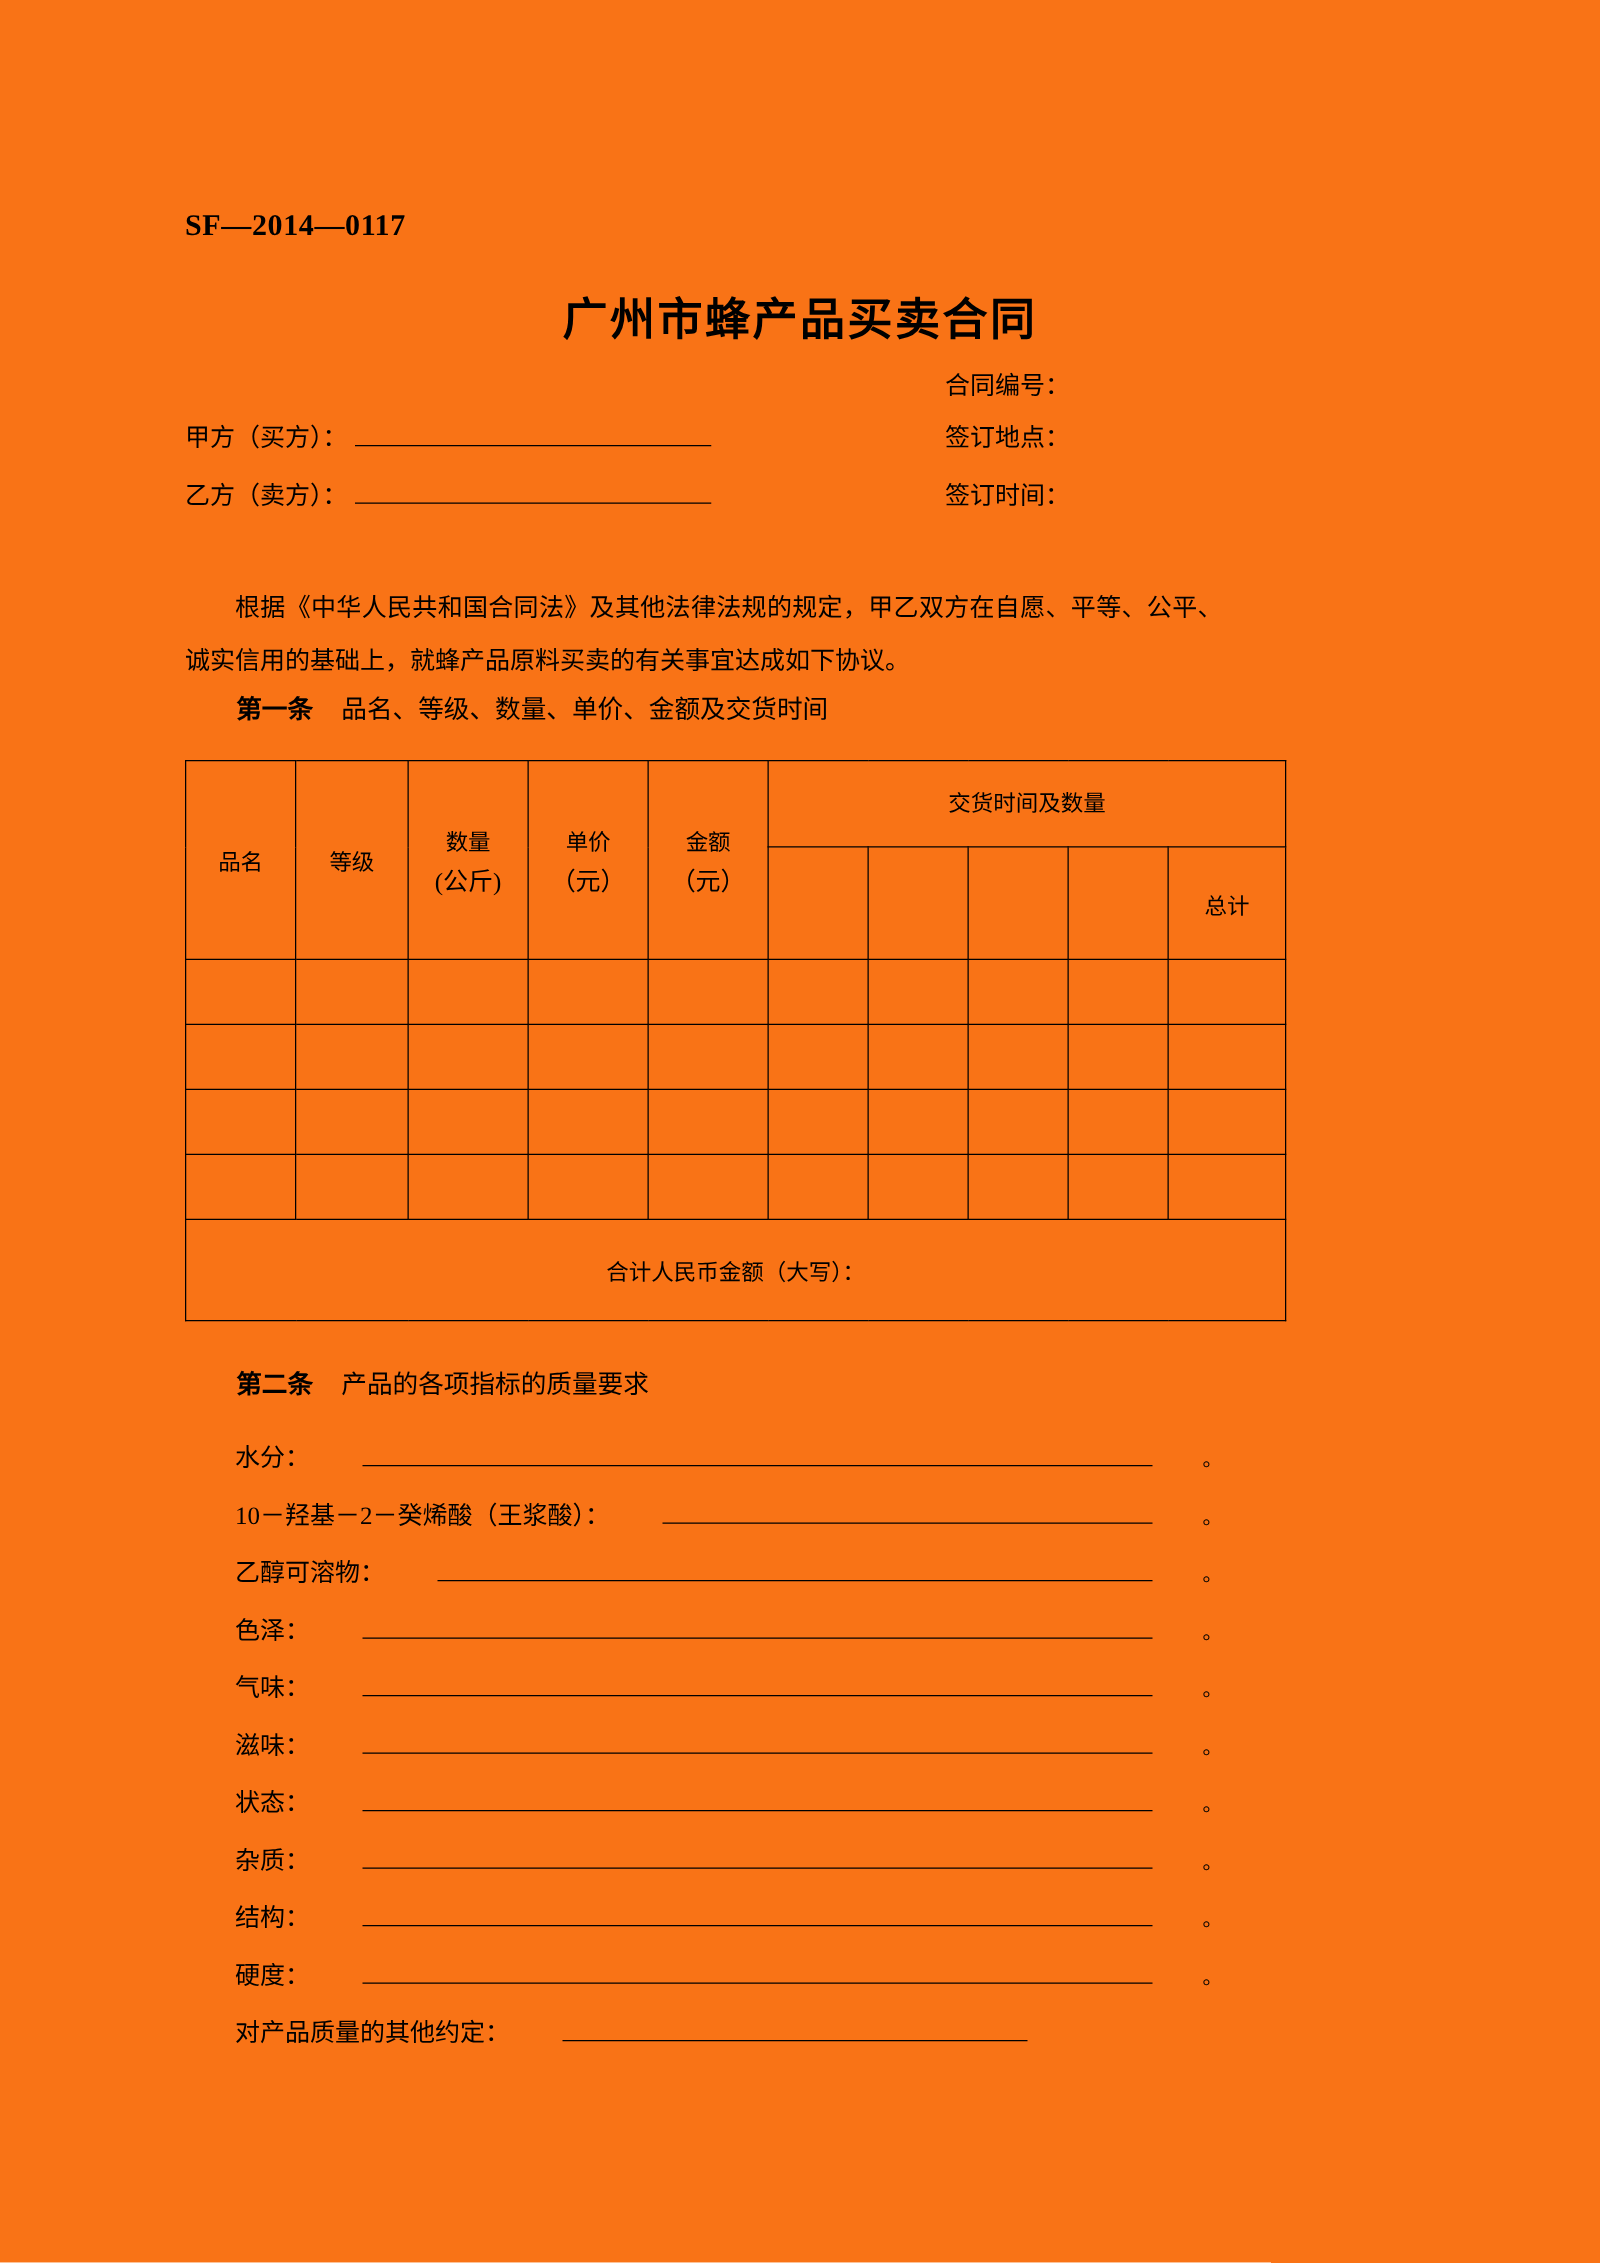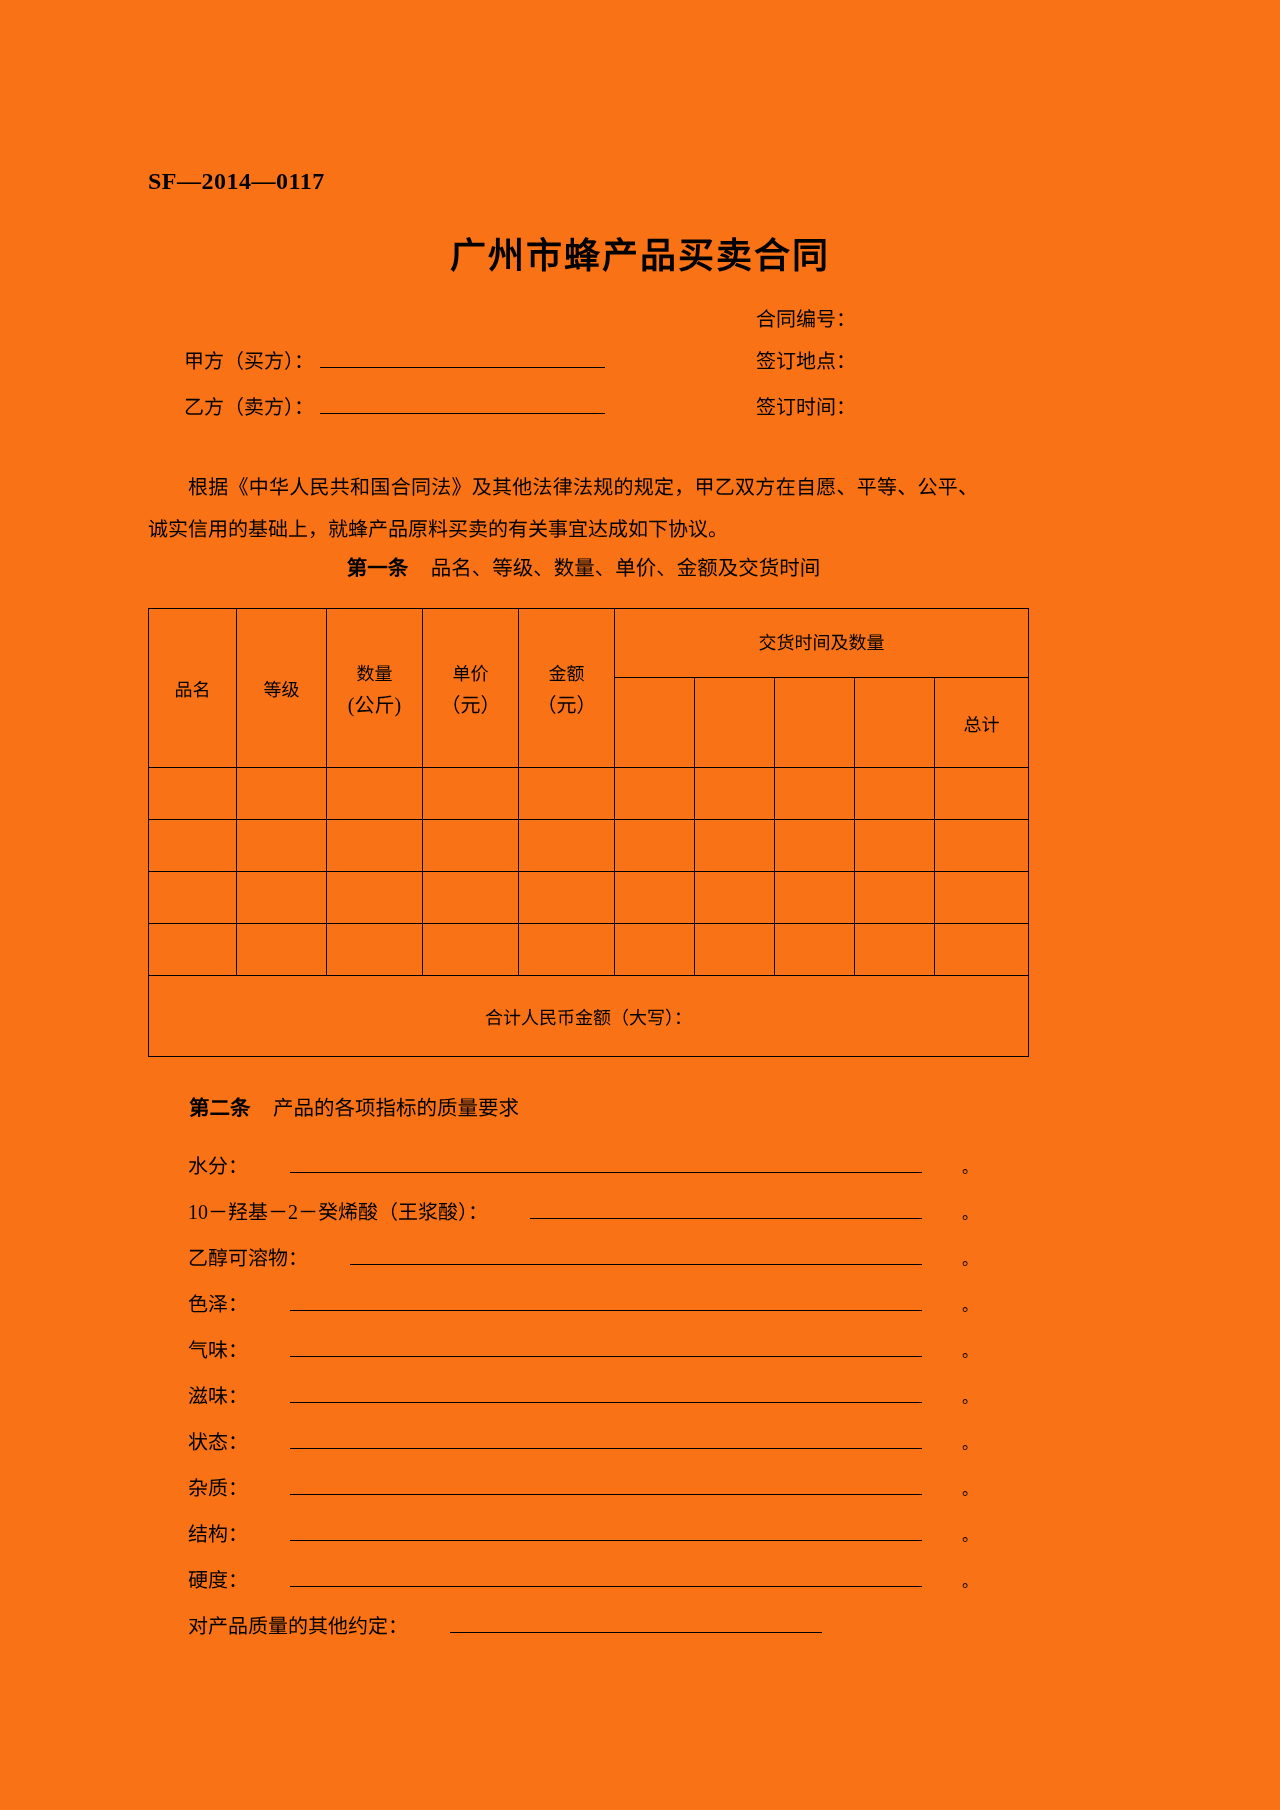--- a/index.html
+++ b/index.html
@@ -44,37 +44,36 @@
     font-family: Liberation Mono, monospace;
     font-weight: bold;
     font-size: 36px;
     letter-spacing: 2px;
   }
 
   
   .party-block {
     position: absolute;
     left: 148px;
-    top: 296px;
+    top: 286px;
     width: 820px;
   }
   .party-row {
     position: relative;
     height: 46px;
     font-size: 20px;
     line-height: 46px;
     white-space: nowrap;
   }
   .party-left {
     position: absolute;
     left: 0;
     top: 0;
     display: flex;
     align-items: baseline;
-    margin-left: 36px;
   }
   .party-label {
     font-size: 20px;
   }
   .party-line {
     display: inline-block;
     width: 285px;
     border-bottom: 1.5px solid #000;
     height: 24px;
     margin-left: 6px;
@@ -107,21 +106,21 @@
     line-height: 32px;
     white-space: nowrap;
   }
   .clause .cnum {
     font-weight: bold;
     margin-left: 2em;
   }
   .clause .ctext {
     margin-left: 1.1em;
   }
-  #clause-1 { top: 552px; text-align: center; }
+  #clause-1 { top: 552px; }
   #clause-2 { top: 1092px; }
 
   
   .tbl-wrap {
     position: absolute;
     left: 148px;
     top: 608px;
     width: 820px;
   }
   table.goods {

